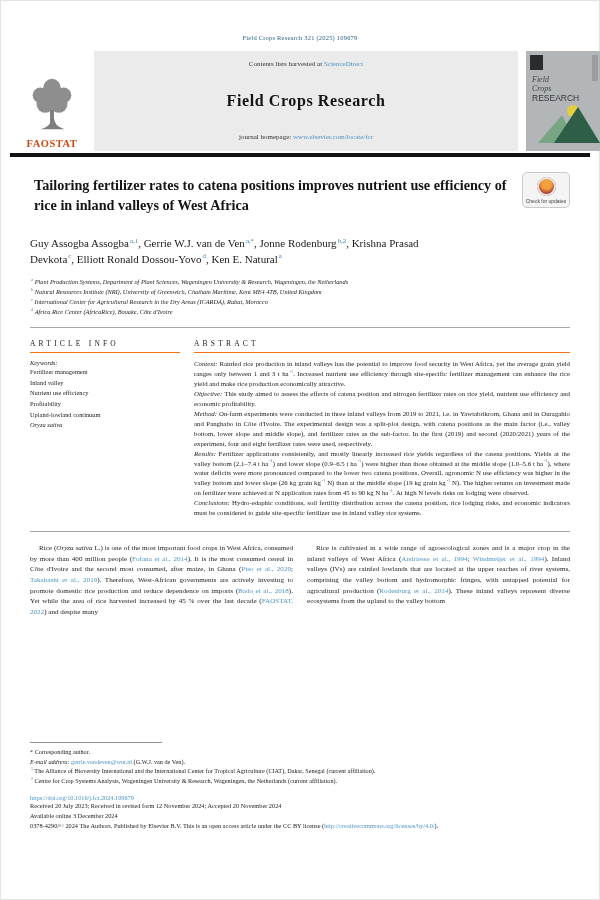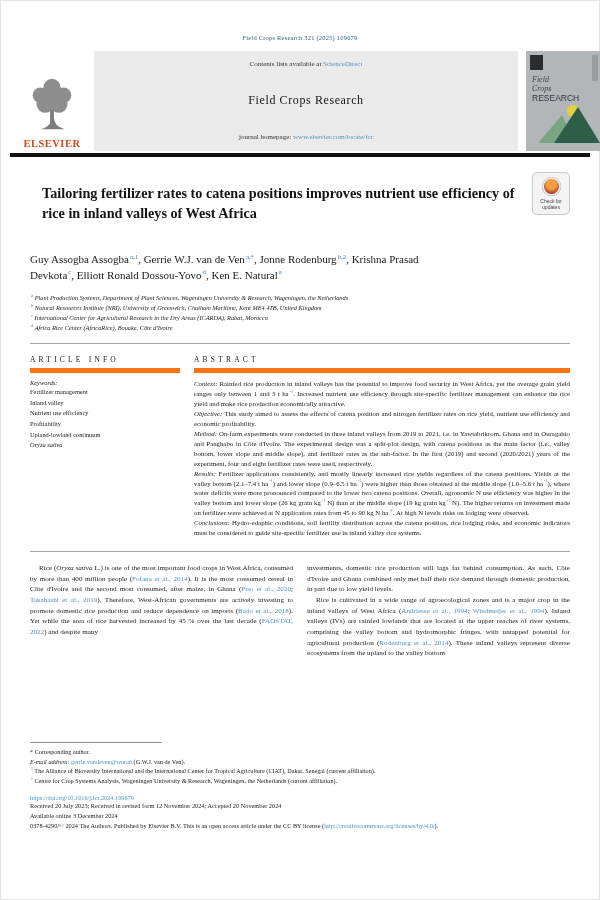--- a/index.html
+++ b/index.html
@@ -11,45 +11,45 @@
   sup{font-size:62%;color:#3f7fae;line-height:0;margin-left:1px;}
 
   .top-cite{padding-top:34px;text-align:center;font-size:6.5px;color:#2d6286;letter-spacing:.2px;}
 
   .header-row{display:flex;align-items:stretch;margin:10px 10px 0 10px;}
   .logo{width:84px;display:flex;flex-direction:column;align-items:center;justify-content:flex-end;padding-bottom:2px;}
   .logo-text{font-size:10.5px;color:#cf4a12;letter-spacing:.5px;font-weight:bold;margin-top:1px;}
   .masthead{flex:1;background:#ebebeb;display:flex;flex-direction:column;justify-content:space-between;
             text-align:center;padding:9px 6px 10px 6px;min-height:74px;}
   .m-line{font-size:7px;color:#333;}
-  .m-title{font-size:12px;font-weight:normal;letter-spacing:.6px;color:#151515;}
+  .m-title{font-size:16px;font-weight:bold;letter-spacing:.6px;color:#151515;}
   .cover{width:64px;margin-left:8px;position:relative;}
   .cover svg{display:block;}
 
   .black-bar{height:4px;background:#121212;margin:2px 10px 0 10px;}
 
   .title-row{display:flex;justify-content:space-between;align-items:flex-start;margin:15px 30px 0 30px;}
-  h1{margin:12px;font-size:14.2px;line-height:1.38;font-weight:bold;max-width:478px;color:#141414;}
+  h1{margin:4px;font-size:14.2px;line-height:1.38;font-weight:bold;max-width:478px;color:#141414;}
   .badge{width:42px;border:1px solid #c9c9c9;border-radius:5px;background:#f4f4f4;
          display:flex;flex-direction:column;align-items:center;padding:4px 2px 3px 2px;}
   .badge-circle{width:19px;height:19px;border-radius:50%;
          background:radial-gradient(circle at 50% 38%,#f0a03c 0 32%,#a93830 62%);
          box-shadow:inset 0 0 0 2px #e8e8e8;}
   .badge-text{font-family:"Liberation Sans",sans-serif;font-size:5px;color:#444;text-align:center;margin-top:2px;line-height:1.25;}
 
   .authors{margin:17px 30px 0 30px;font-size:11px;max-width:412px;line-height:1.45;color:#1a1a1a;}
   .affils{margin:9px 30px 0 30px;font-size:6.3px;font-style:italic;line-height:1.6;color:#222;}
   .affil sup{font-size:70%;}
 
   .rule{border-top:1px solid #a8a8a8;margin:10px 30px 0 30px;}
 
   .ia-row{display:flex;margin:11px 30px 0 30px;}
   .info-col{width:150px;flex:none;}
   .abs-col{flex:1;margin-left:14px;}
-  .col-head{font-size:7.5px;letter-spacing:3.2px;color:#222;padding-bottom:4px;border-bottom:5px solid #f97316;margin-bottom:6px;font-family:Liberation Serif, serif;}
+  .col-head{font-size:7.5px;letter-spacing:3.2px;color:#222;padding-bottom:4px;border-bottom:1px solid #f97316;margin-bottom:6px;font-family:Liberation Serif, serif;}
   .kw-label{font-size:6.4px;font-style:italic;margin-bottom:1px;}
   .kw{font-size:6.4px;line-height:1.65;}
   .abs-p{font-size:6.8px;line-height:1.46;text-align:justify;color:#1b1b1b;}
 
   .rule-full{margin-top:13px;}
 
   h2{margin:17px 30px 0 30px;font-size:8.6px;font-weight:bold;}
   .cols{display:flex;gap:14px;margin:11px 30px 0 30px;}
   .col{flex:1;font-size:7.1px;line-height:1.5;text-align:justify;}
   .col p{margin:0;font-family:Liberation Serif, serif;}
@@ -76,26 +76,26 @@
             <circle cx="32" cy="13" r="9"></circle>
             <circle cx="20" cy="21" r="8"></circle>
             <circle cx="44" cy="21" r="8"></circle>
             <circle cx="25" cy="30" r="9"></circle>
             <circle cx="39" cy="30" r="9"></circle>
             <circle cx="32" cy="24" r="9"></circle>
           </g>
           <path d="M30 36 L30 50 Q27 55 20 56 L45 56 Q34 53 34 44 L34 36 Z" fill="#7d7d7d"></path>
         </svg>
       </span>
-      <div class="logo-text">ELSEVIER</div>
+      <div class="logo-text">FAOSTAT</div>
     </div>
 
     <div class="masthead">
       <div class="m-line">
-        <span>Contents lists available at </span><span class="lnk">ScienceDirect</span>
+        <span>Contents lists harvested at </span><span class="lnk">ScienceDirect</span>
       </div>
       <div class="m-title">Field Crops Research</div>
       <div class="m-line">
         <span>journal homepage: </span><span class="lnk">www.elsevier.com/locate/fcr</span>
       </div>
     </div>
 
     <div class="cover">
       <svg width="76" height="100" viewBox="0 0 76 100">
         <rect x="0" y="0" width="76" height="100" fill="#b3b6b9"></rect>
@@ -154,21 +154,20 @@
   </div>
 
   <div class="rule rule-full"></div>
 
 
   <div class="cols">
     <div class="col">
       <p class="indent"><span>Rice (</span><span class="it">Oryza sativa</span><span> L.) is one of the most important food crops in West Africa, consumed by more than 400 million people (</span><span class="lnk">Fofana et al., 2014</span><span>). It is the most consumed cereal in Côte d'Ivoire and the second most consumed, after maize, in Ghana (</span><span class="lnk">Piso et al., 2020</span><span>; </span><span class="lnk">Takahashi et al., 2019</span><span>). Therefore, West-African governments are actively investing to promote domestic rice production and reduce dependence on imports (</span><span class="lnk">Bado et al., 2018</span><span>). Yet while the area of rice harvested increased by 45 % over the last decade (</span><span class="lnk">FAOSTAT, 2022</span><span>) and despite many</span></p>
     </div>
     <div class="col">
-      <p><span>investments, domestic rice production still lags far behind consumption. As such, Côte d'Ivoire and Ghana combined only met half their rice demand through domestic production, in part due to low yield levels.</span></p>
       <p class="indent"><span>Rice is cultivated in a wide range of agroecological zones and is a major crop in the inland valleys of West Africa (</span><span class="lnk">Andriesse et al., 1994</span><span>; </span><span class="lnk">Windmeijer et al., 1994</span><span>). Inland valleys (IVs) are rainfed lowlands that are located at the upper reaches of river systems, comprising the valley bottom and hydromorphic fringes, with untapped potential for agricultural production (</span><span class="lnk">Rodenburg et al., 2014</span><span>). These inland valleys represent diverse ecosystems from the upland to the valley bottom</span></p>
     </div>
   </div>
 
   <div class="footer">
     <div class="fn-rule"></div>
     <div class="fn"><span>* Corresponding author.</span></div>
     <div class="fn"><span class="it">E-mail address: </span><span class="lnk">gerrie.vandeven@wur.nl</span><span> (G.W.J. van de Ven).</span></div>
     <div class="fn"><sup>1</sup><span> The Alliance of Bioversity International and the International Center for Tropical Agriculture (CIAT), Dakar, Senegal (current affiliation).</span></div>
     <div class="fn"><sup>2</sup><span> Centre for Crop Systems Analysis, Wageningen University &amp; Research, Wageningen, the Netherlands (current affiliation).</span></div>

